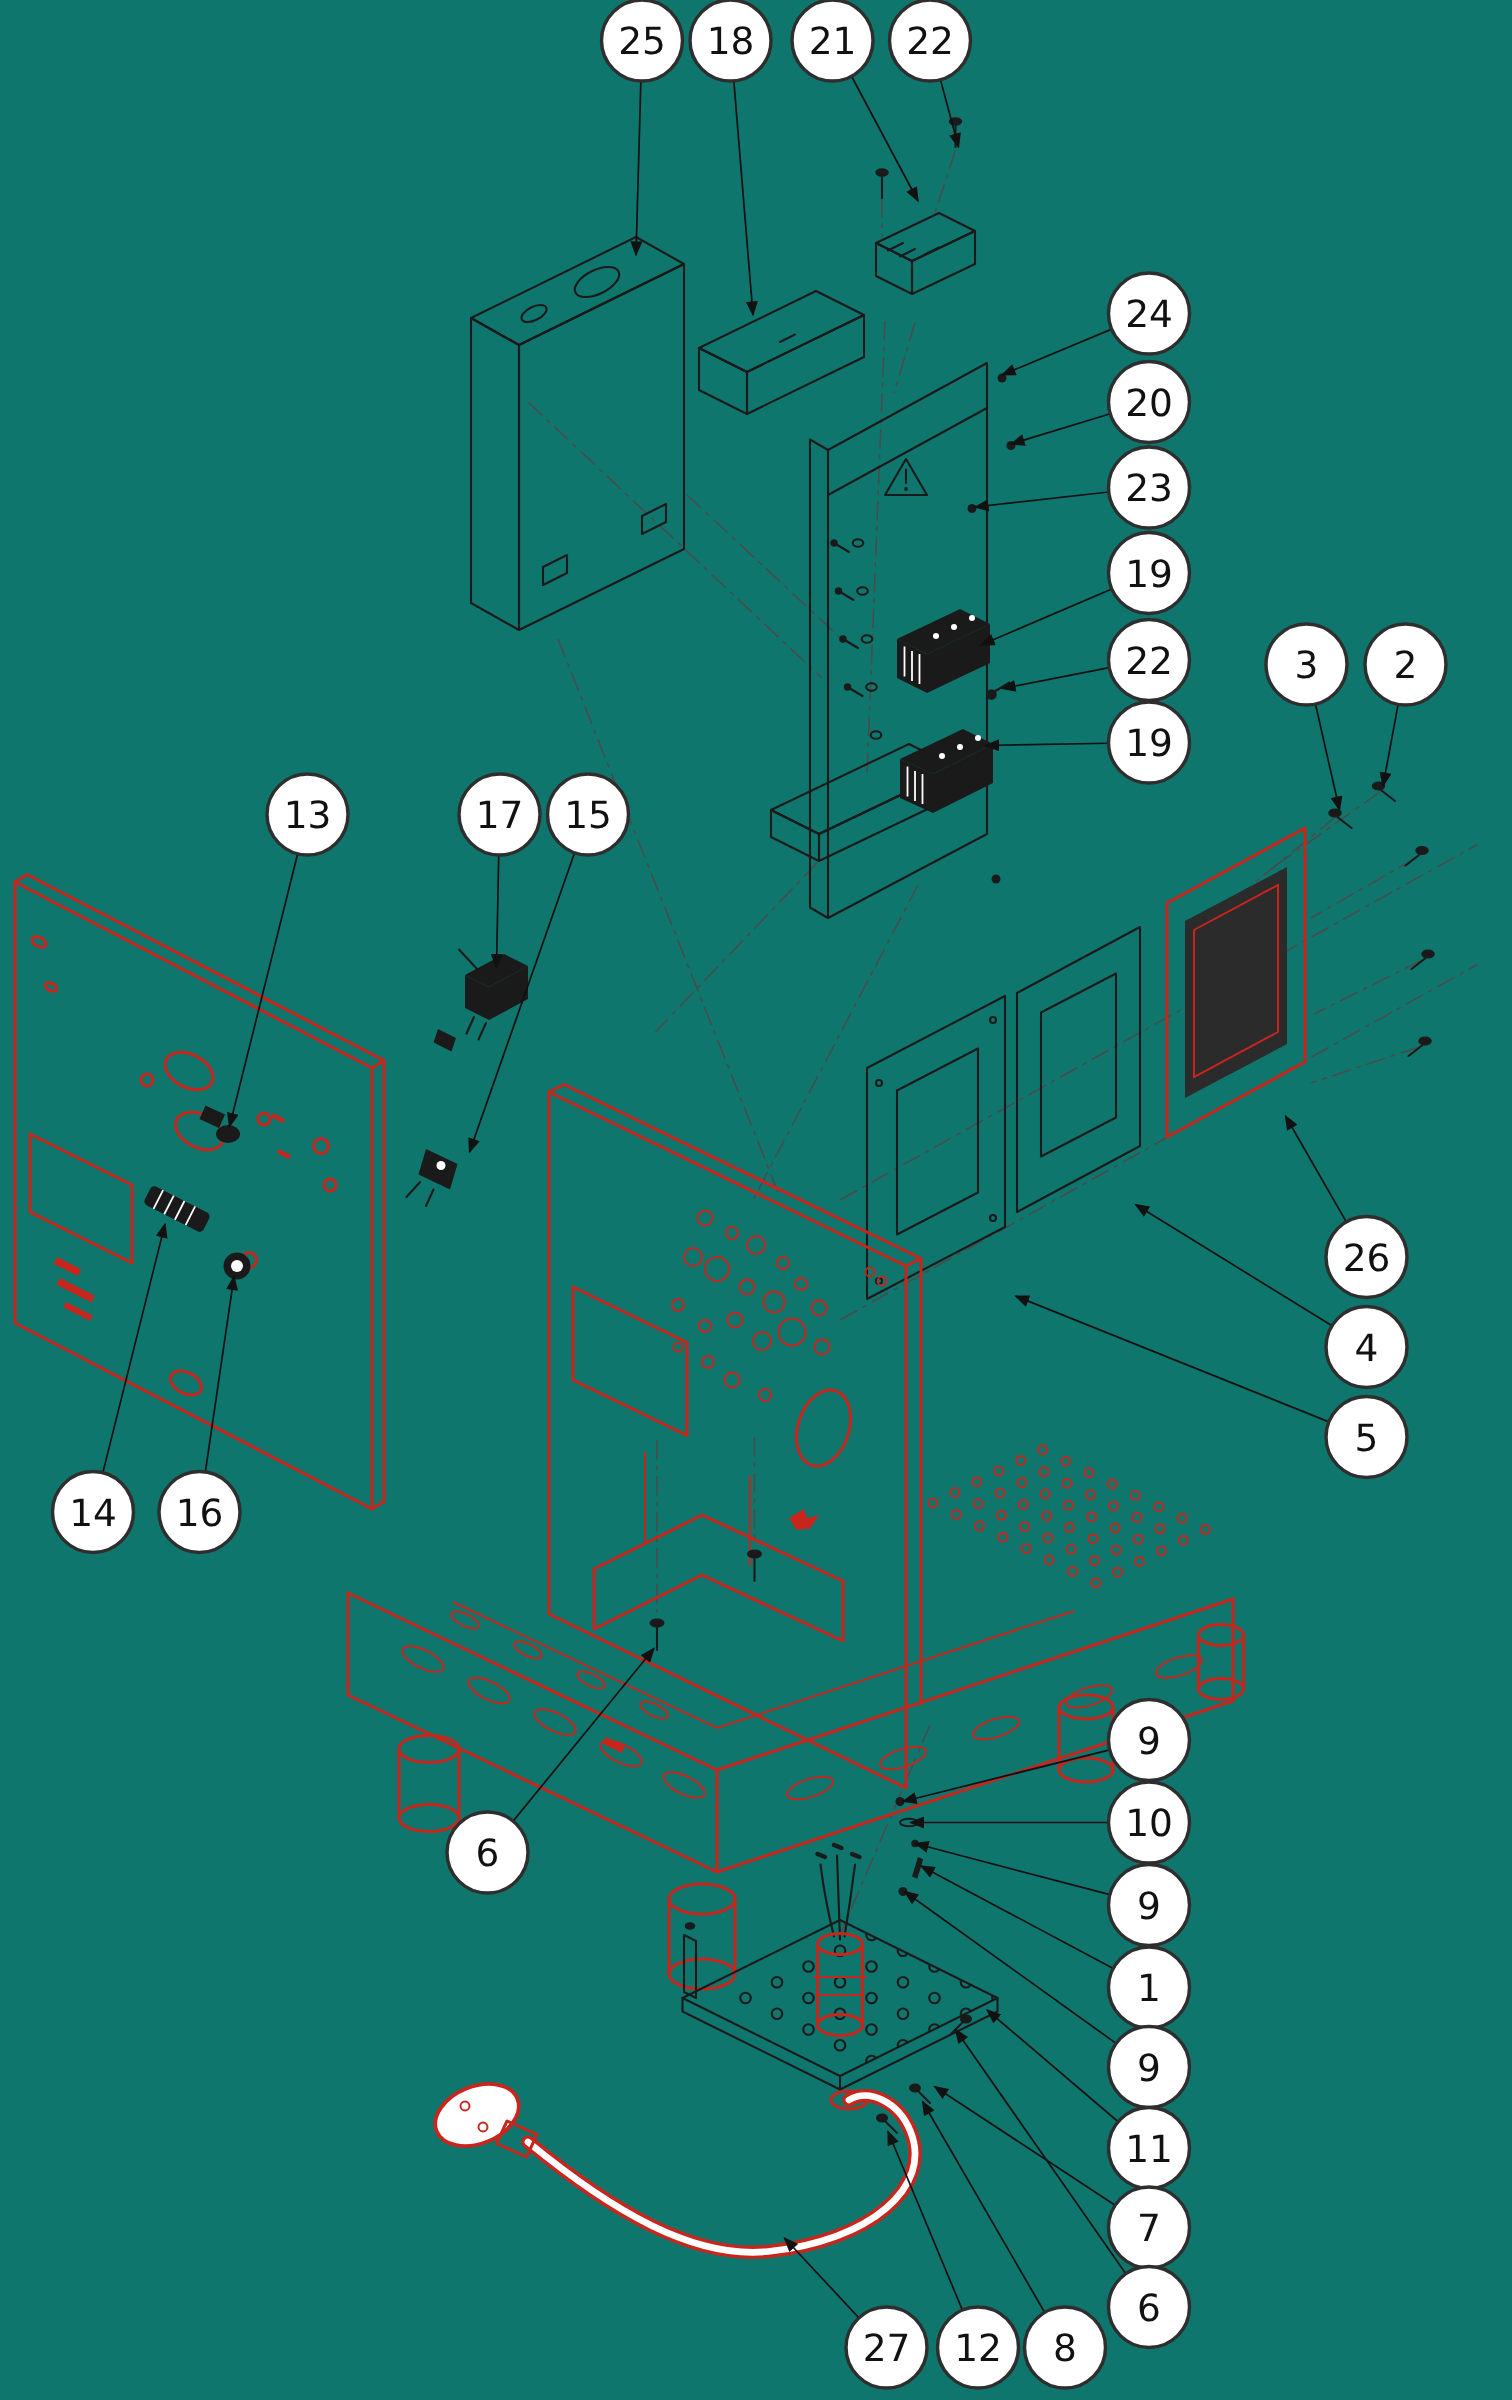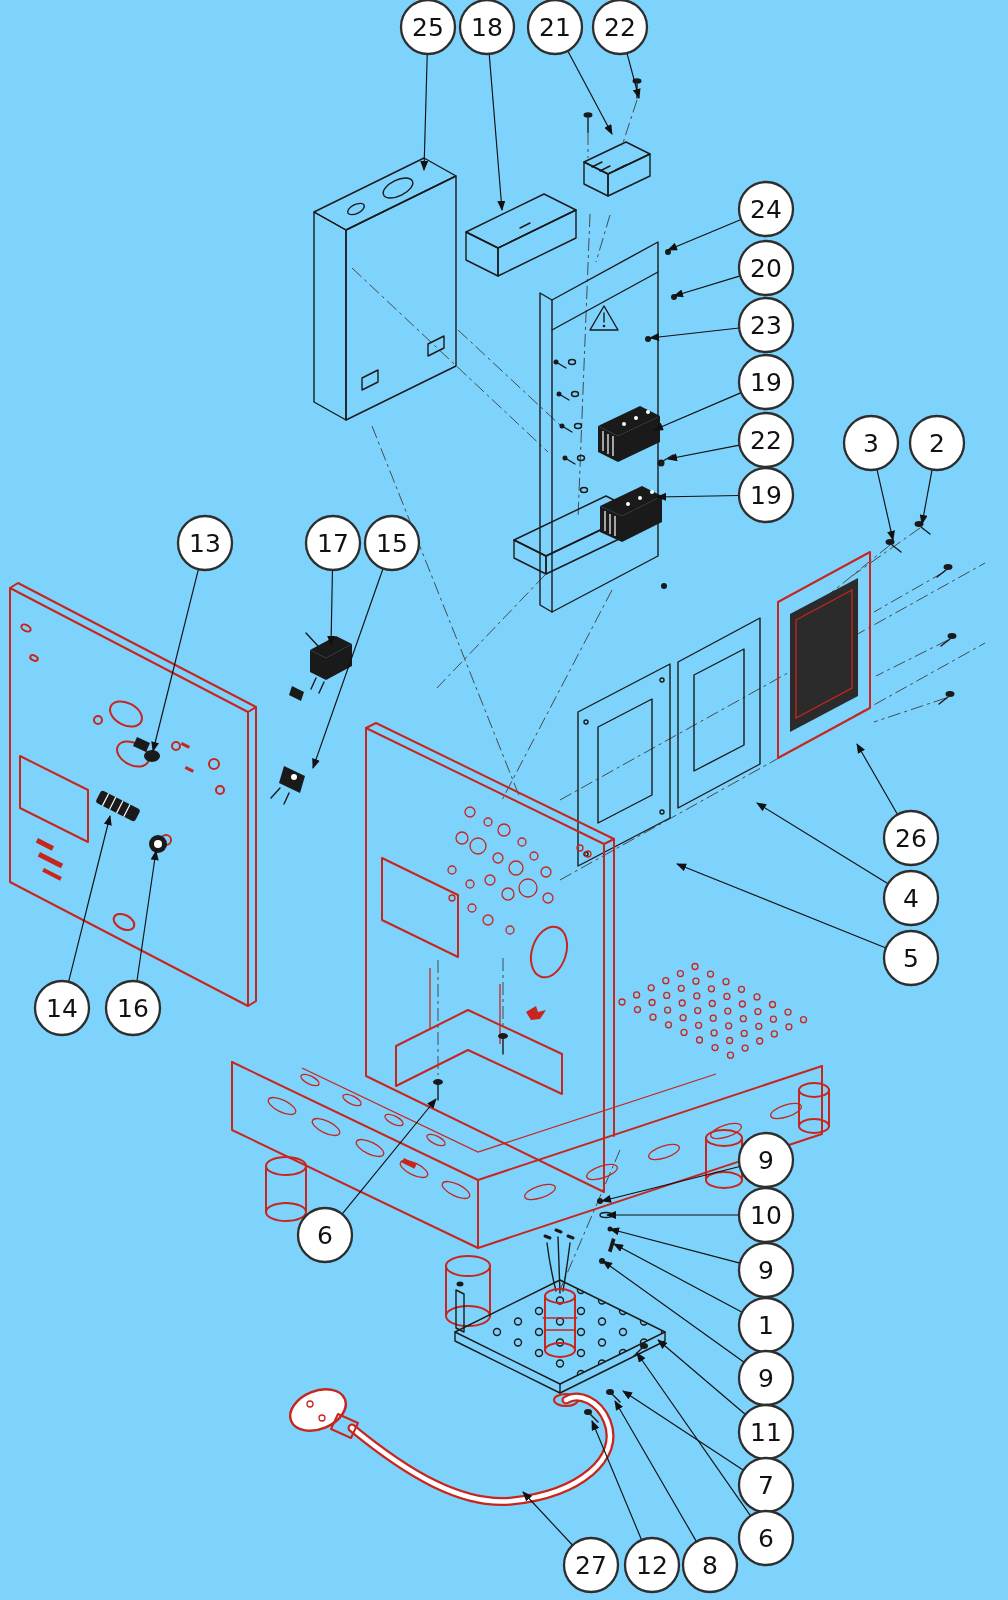--- a/index.html
+++ b/index.html
@@ -1,16 +1,16 @@
 <!DOCTYPE html>
 <html style="--red: #c8251d;"><head>
 <meta charset="utf-8">
 <style>
   html,body{margin:0;padding:0;background:#fff;}
-  .page{position:relative;width:1008px;height:1600px;background:#7dd3fc;overflow:hidden;
+  .page{position:relative;width:1008px;height:1600px;background:#0f766e;overflow:hidden;
         font-family:"DejaVu Sans",sans-serif;}
   svg{position:absolute;left:0;top:0;}
   .k  {stroke:#1a1a1a;fill:none;stroke-width:1.4;stroke-linejoin:round;stroke-linecap:round;}
   .kf {fill:#1a1a1a;stroke:none;}
   .r  {stroke:var(--red,#c8251d);fill:none;stroke-width:2;stroke-linejoin:round;stroke-linecap:round;}
   .rt {stroke:var(--red,#c8251d);fill:none;stroke-width:1.3;}
   .rf {fill:var(--red,#c8251d);stroke:none;}
   .dd {stroke:#4a4a4a;stroke-width:1;fill:none;stroke-dasharray:13 4 3 4;}
   .ld {stroke:#111;stroke-width:1.15;fill:none;}
   .balloon{fill:#fff;stroke:#2e2e2e;stroke-width:2.3;}

